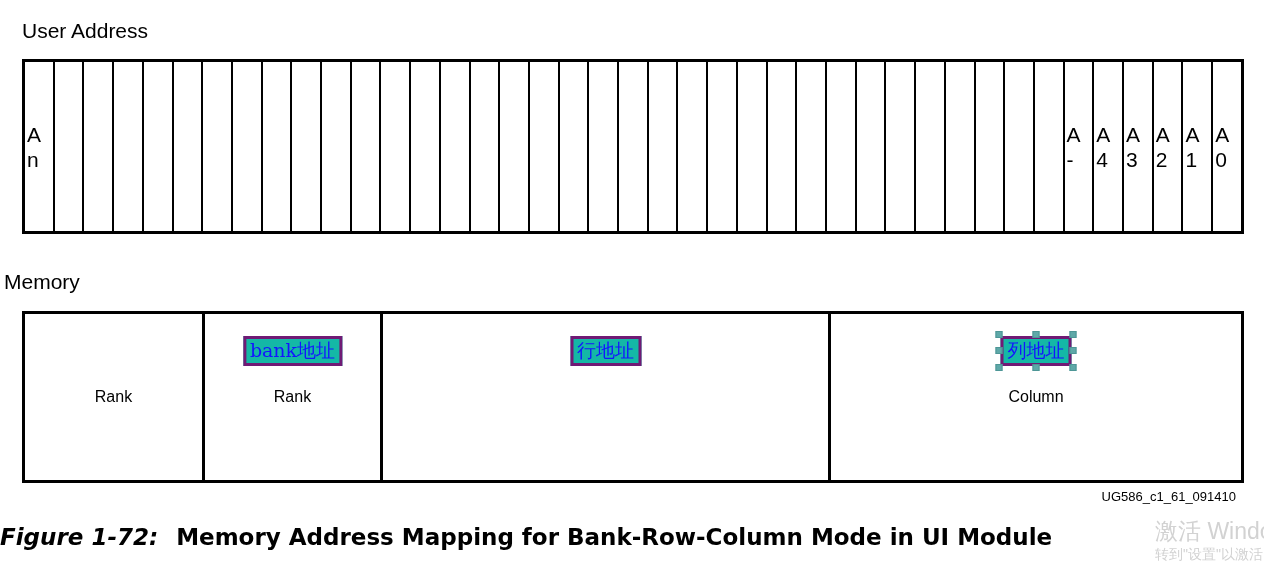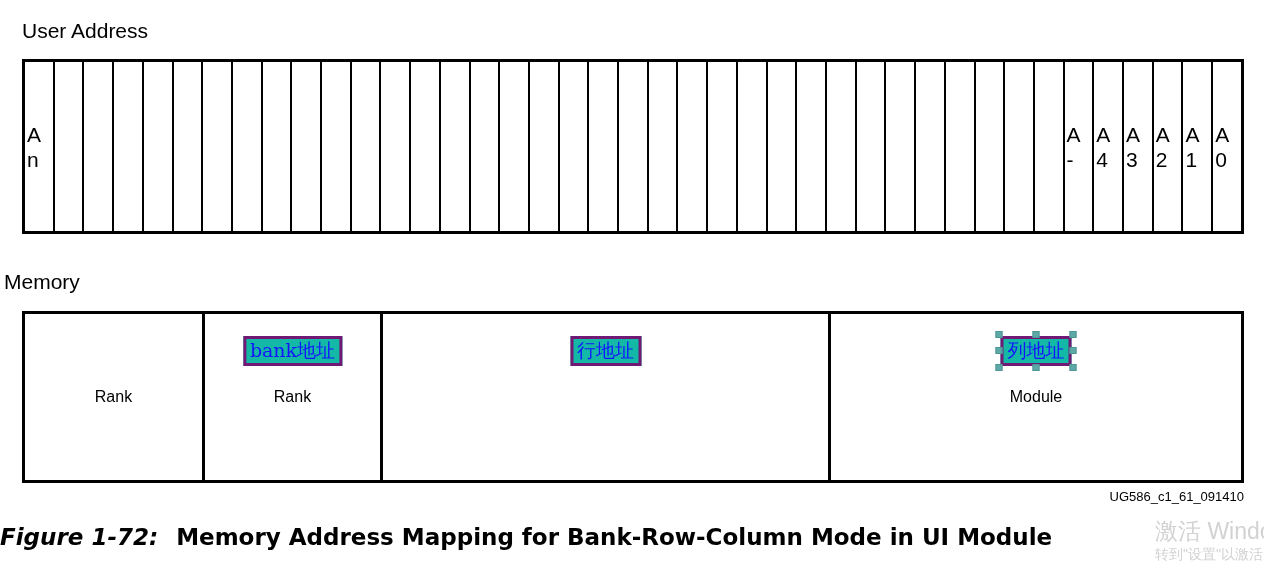--- a/index.html
+++ b/index.html
@@ -120,21 +120,21 @@
   .handle.ne { right: -8px; top: -8px; }
   .handle.w  { left: -8px;  top: 50%;  margin-top: -4px; }
   .handle.e  { right: -8px; top: 50%;  margin-top: -4px; }
   .handle.sw { left: -8px;  bottom: -8px; }
   .handle.s  { left: 50%;   bottom: -8px; margin-left: -4px; }
   .handle.se { right: -8px; bottom: -8px; }
 
   
   #figure-id {
     position: absolute;
-    right: 20px;
+    right: 28px;
     top: 489px;
     font-family: "Liberation Sans", sans-serif;
     font-size: 13px;
     color: #000000;
     white-space: nowrap;
   }
 
   
   #caption {
     position: absolute;
@@ -261,21 +261,21 @@
         <div class="mem-label">Rank</div>
       </div>
       <div class="mem-cell" style="width: 178px;">
         <div class="mem-label">Rank</div>
         <div class="annotation"><span>bank地址</span></div>
       </div>
       <div class="mem-cell" style="width: 448px;">
         <div class="annotation"><span>行地址</span></div>
       </div>
       <div class="mem-cell" style="width: 410px;">
-        <div class="mem-label">Module</div>
+        <div class="mem-label">Column</div>
         <div class="annotation selected"><span>列地址</span><div class="handle nw"></div><div class="handle n"></div><div class="handle ne"></div><div class="handle w"></div><div class="handle e"></div><div class="handle sw"></div><div class="handle s"></div><div class="handle se"></div></div>
       </div>
     </div>
 
   <div id="figure-id">UG586_c1_61_091410</div>
 
   <div id="caption">
     <span class="fig-num">Figure 1-72:</span><span class="fig-title">Memory Address Mapping for Bank-Row-Column Mode in UI Module</span>
   </div>
 

